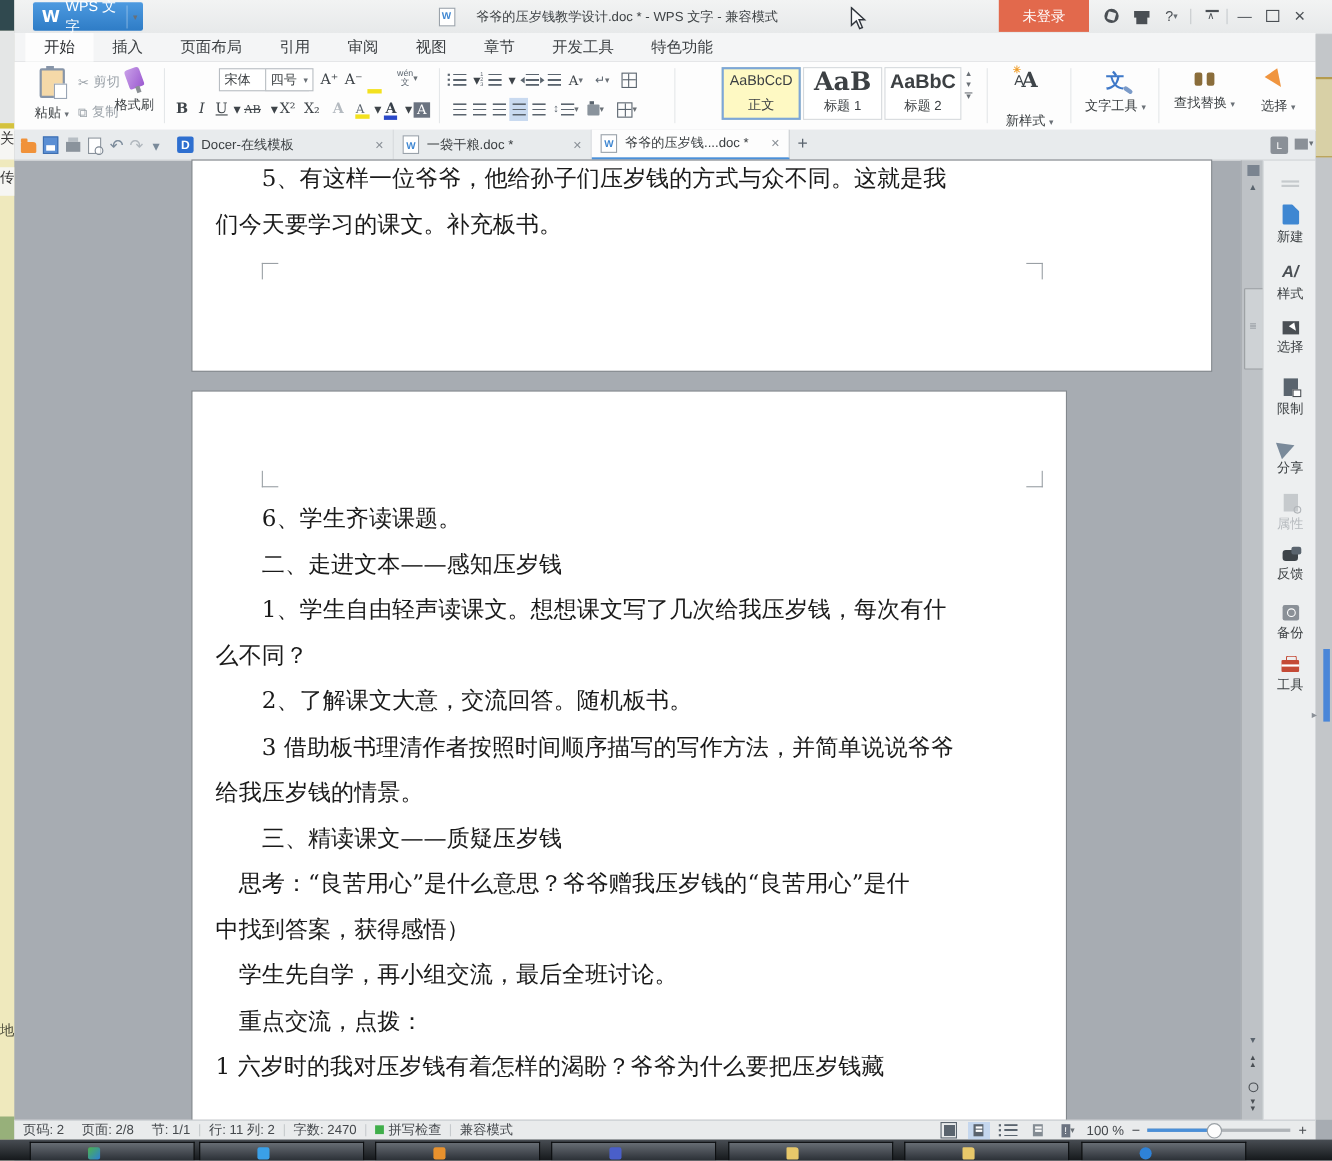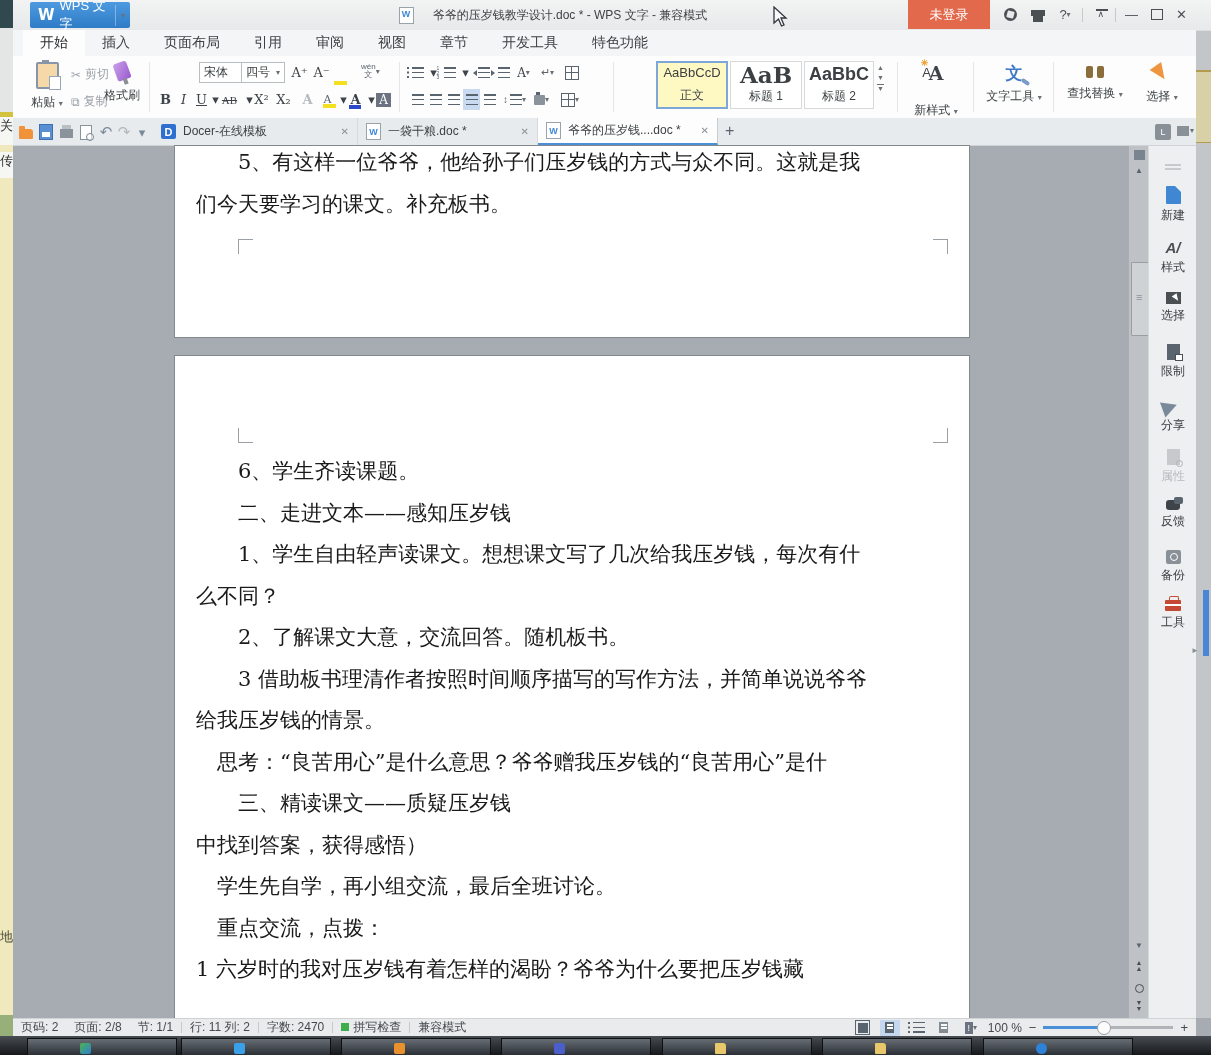--- a/index.html
+++ b/index.html
@@ -110,21 +110,21 @@
   .preview-glyph:after{content:"";position:absolute;right:-3px;bottom:-2px;width:6px;height:6px;border:1.5px solid #7a8490;border-radius:50%;background:rgba(255,255,255,.6);}
   .dtab{top:0;height:27px;display:flex;align-items:center;padding:0 8px;gap:7px;box-sizing:border-box;border-right:1px solid #d6dadd;}
   .dtab.active{background:#fdfdfd;border-bottom:2px solid #4a90d9;border-right:1px solid #c8ccd0;}
   .dtab-label{font-size:12px;color:#3c4043;white-space:nowrap;}
   .dtab-close{font-size:10px;color:#8a9097;margin-left:4px;}
   .docer-glyph{width:15px;height:15px;background:#2e6fd0;border-radius:2px;color:#fff;font-weight:bold;font-size:11px;display:flex;align-items:center;justify-content:center;}
   .wdoc-glyph{width:13px;height:15px;background:#fff;border:1px solid #9aa2aa;font-size:9px;color:#3f87d2;font-weight:bold;display:flex;align-items:center;justify-content:center;}
   .plus-btn{font-size:16px;color:#5a646e;}
   .tabbar-rico{top:6px;width:16px;height:16px;background:#8a9097;border-radius:2px;color:#fff;font-size:9px;display:flex;align-items:center;justify-content:center;}
   
-  #page1{left:175px;top:146px;width:794px;height:191px;background:#fff;box-shadow:0 0 0 1px #83888d;overflow:hidden;}
+  #page1{left:175px;top:146px;width:926px;height:191px;background:#fff;box-shadow:0 0 0 1px #83888d;overflow:hidden;}
   #page2{left:175px;top:356px;width:794px;height:662px;background:#fff;box-shadow:0 0 0 1px #83888d;overflow:hidden;}
   .doctext{position:absolute;left:21px;width:680px;font-family:"DejaVu Serif",serif;font-size:21px;color:#1a1a1a;}
   .dline{height:41.5px;line-height:41.5px;white-space:nowrap;}
   .ind2{padding-left:42px;}
   .ind1{padding-left:21px;}
   .cmark{width:14px;height:14px;}
   .cm-tl{border-top:1px solid #9aa0a5;border-left:1px solid #9aa0a5;}
   .cm-tr{border-top:1px solid #9aa0a5;border-right:1px solid #9aa0a5;}
   
   #vscroll{left:1128px;top:146px;width:20px;height:872px;background:#bec2c6;border-left:1px solid #aaaeb2;box-sizing:border-box;}
@@ -462,22 +462,22 @@
 
 <div class="abs" id="page2">
   <div class="doctext" style="top:95px;">
     <div class="dline ind2">6、学生齐读课题。</div>
     <div class="dline ind2">二、走进文本——感知压岁钱</div>
     <div class="dline ind2">1、学生自由轻声读课文。想想课文写了几次给我压岁钱，每次有什</div>
     <div class="dline">么不同？</div>
     <div class="dline ind2">2、了解课文大意，交流回答。随机板书。</div>
     <div class="dline ind2">3 借助板书理清作者按照时间顺序描写的写作方法，并简单说说爷爷</div>
     <div class="dline">给我压岁钱的情景。</div>
+    <div class="dline ind2">三、精读课文——质疑压岁钱</div>
     <div class="dline ind1">思考：“良苦用心”是什么意思？爷爷赠我压岁钱的“良苦用心”是什</div>
-    <div class="dline ind2">三、精读课文——质疑压岁钱</div>
     <div class="dline">中找到答案，获得感悟）</div>
     <div class="dline ind1">学生先自学，再小组交流，最后全班讨论。</div>
     <div class="dline ind1">重点交流，点拨：</div>
     <div class="dline">1 六岁时的我对压岁钱有着怎样的渴盼？爷爷为什么要把压岁钱藏</div>
   </div>
 </div>
 
 <div class="abs cmark" style="left:238px;top:428px;border-bottom:1px solid #9aa0a5;border-left:1px solid #9aa0a5;"></div>
 <div class="abs cmark" style="left:933px;top:428px;border-bottom:1px solid #9aa0a5;border-right:1px solid #9aa0a5;"></div>
 

